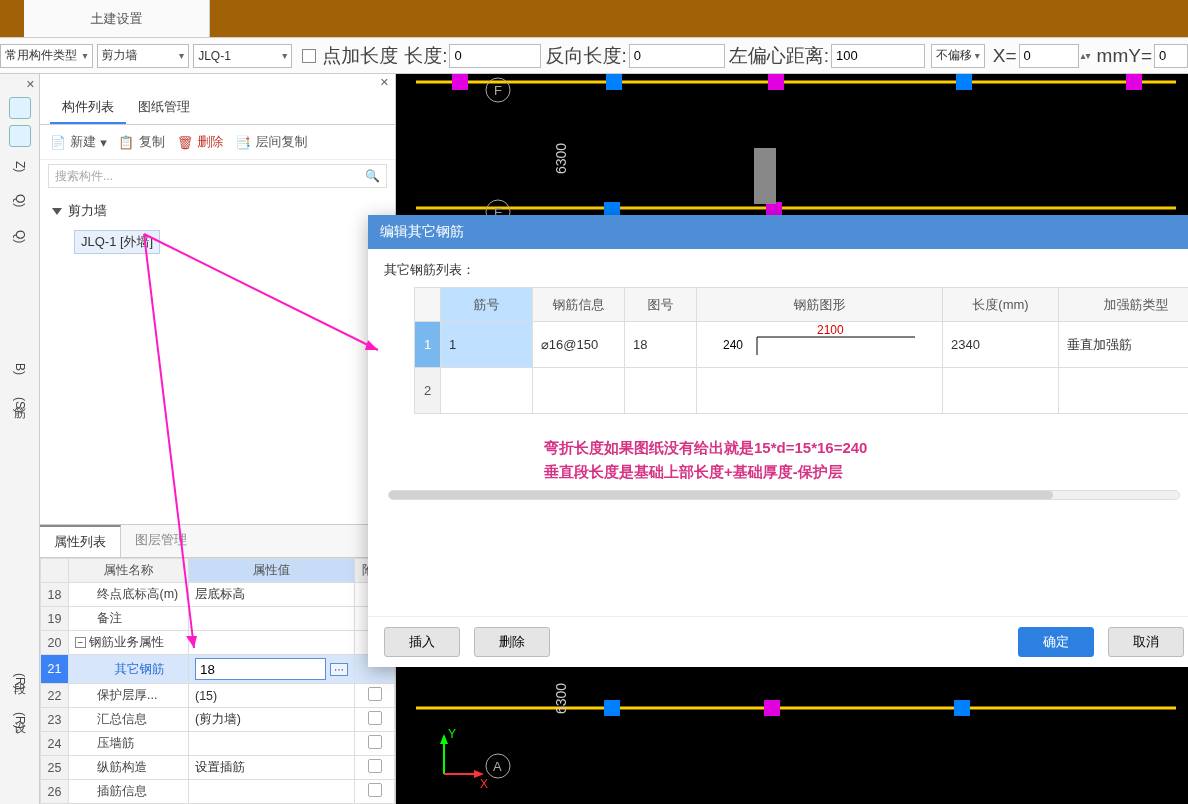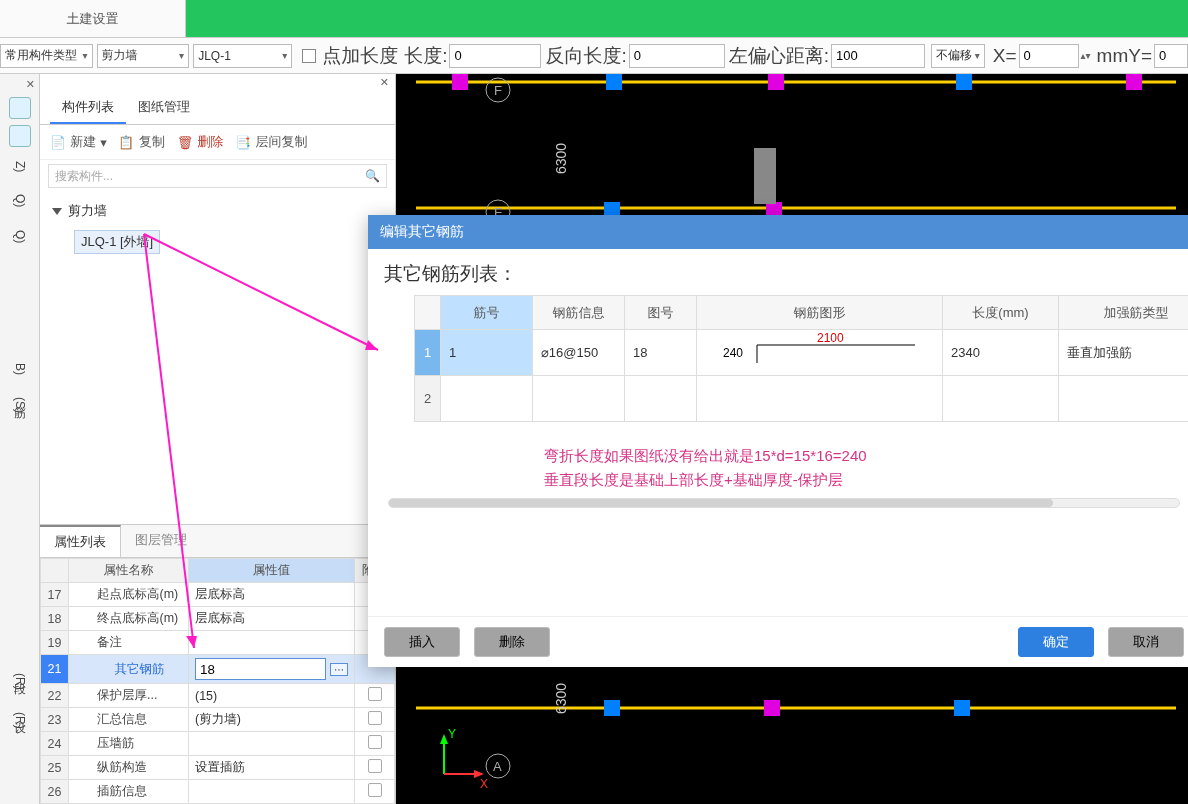--- a/index.html
+++ b/index.html
@@ -1,19 +1,19 @@
 <!DOCTYPE html>
 <html><head>
 <meta charset="utf-8">
 <style>
   * { box-sizing: border-box; margin: 0; padding: 0; font-family: "Microsoft YaHei", sans-serif; }
   body { width: 1188px; height: 804px; background: #f0f0f0; position: relative; overflow: hidden; font-size: 13px; color: #333; }
 
   
-  .top-tabs { display: flex; height: 38px; background: #22c55e; border-bottom: 1px solid #ccc; }
+  .top-tabs { display: flex; height: 38px; background: #a16207; border-bottom: 1px solid #ccc; padding-left: 24px; }
   .top-tab { display: flex; align-items: center; justify-content: center; border-right: 1px solid #ccc; background: #fafafa; color: #555; }
   .top-tab.t1 { width: 186px; }
   .top-tab.t2 { width: 420px; }
 
   
   .param-bar { display: flex; align-items: center; height: 36px; background: #fbfbfb; border-bottom: 1px solid #ccc; padding-left: 0; }
   .param-bar .sel {
     display:flex; align-items:center; justify-content:space-between;
     background:#fff; border:1px solid #bbb; height:24px; padding:0 4px; font-size:12px; margin-right:4px;
   }
@@ -67,32 +67,32 @@
   .prop-table td.chk .cb2 { display:inline-block; width:14px;height:14px;border:1px solid #aaa; background:#fff; border-radius:2px; }
   .expander { display:inline-block; width:11px; height:11px; border:1px solid #888; text-align:center; line-height:9px; font-size:10px; margin-right:3px; }
 
   
   .canvas-area { flex:1; background:#000; position:relative; }
 
   
   .dialog { position:absolute; left:368px; top:215px; width:832px; height:452px; background:#fff; box-shadow:0 4px 18px rgba(0,0,0,0.3); display:flex; flex-direction:column; }
   .dialog .titlebar { height:34px; background:#4e8ed6; color:#fff; display:flex; align-items:center; padding:0 12px; font-size:14px; }
   .dialog .body { flex:1; padding:12px 16px; overflow:hidden; position:relative; }
-  .dialog .body .caption { font-size:19px; margin-bottom:8px; }
+  .dialog .body .caption { font-size:13px; margin-bottom:8px; }
   .dlg-table { border-collapse:collapse; width:100%; font-size:13px;margin-left:30px; }
   .dlg-table th, .dlg-table td { border:1px solid #ddd; height:46px; padding:0 8px; text-align:center; }
   .dlg-table th { background:#f6f6f6; font-weight:normal; color:#555; height:34px; }
   .dlg-table th.sel, .dlg-table td.selcell { background:#bfe1ff; }
   .dlg-table th.rownum { width:26px; }
   .dlg-table td.rownum { background:#79b7ef; color:#fff; width:26px; }
   .dlg-table td.rownum.plain { background:#f2f2f2; color:#555; }
   .dlg-table td.shape { text-align:left; }
-  .annot { color:#d63384; font-size:15px; line-height:1.6; margin-top:22px; margin-left:160px; font-family: SimSun, serif; }
+  .annot { color:#d63384; font-size:15px; line-height:1.6; margin-top:22px; margin-left:160px; font-family: SimSun, serif; font-weight: bold; }
   .dlg-footer { display:flex; align-items:center; gap:14px; padding:10px 16px; border-top:1px solid #eee; }
-  .dlg-footer .btn { border:1px solid #bbb; background:#a3a3a3; padding:5px 24px; border-radius:3px; font-size:13px; }
+  .dlg-footer .btn { border:1px solid #bbb; background:#e5e5e5; padding:5px 24px; border-radius:3px; font-size:13px; }
   .dlg-footer .spacer { flex:1; }
   .dlg-footer .btn.primary { background:#2d7fe0; color:#fff; border-color:#2d7fe0; }
   .hscroll { height:10px; background:#f0f0f0; border:1px solid #ddd; margin:6px 4px 0 4px; border-radius:5px; position:relative; }
   .hscroll .thumb { position:absolute; left:0; top:0; height:100%; width:84%; background:#d2d2d2; border-radius:5px; }
 
   
   svg.anno-lines { position:absolute; left:0; top:0; pointer-events:none; }
 
   
   .rshape { display:inline-block; }
@@ -188,36 +188,36 @@
         <tbody>
             <tr>
           <th class="rownum"></th>
           <th>属性名称</th>
           <th class="valh">属性值</th>
           <th style="width:40px">附加</th>
         </tr>
         </tbody>
           <tbody id="prop-body">
             <tr>
-              <th class="rownum">17</th>
-              <td class="name" style="padding-left: 28px;">起点底标高(m)</td>
-              <td class="val">层底标高</td>
-              <td class="chk"><span class="cb2"></span></td>
-            </tr>
-            <tr>
               <th class="rownum">18</th>
               <td class="name" style="padding-left: 28px;">终点底标高(m)</td>
               <td class="val">层底标高</td>
               <td class="chk"><span class="cb2"></span></td>
             </tr>
             <tr>
               <th class="rownum">19</th>
               <td class="name" style="padding-left: 28px;">备注</td>
               <td class="val"></td>
               <td class="chk"><span class="cb2"></span></td>
+            </tr>
+            <tr>
+              <th class="rownum">20</th>
+              <td class="name"><span class="expander">−</span>钢筋业务属性</td>
+              <td class="val"></td>
+              <td class="chk"></td>
             </tr>
             <tr class="sel">
               <th class="rownum">21</th>
               <td class="name link" style="padding-left: 28px;">其它钢筋</td>
               <td class="val">
                 <div style="display: flex; align-items: center; gap: 4px;">
                   <input value="18" style="">
                   <span style="border: 1px solid rgb(90, 143, 214); padding: 0px 3px; font-size: 10px; background: rgb(238, 245, 255);">⋯</span>
                 </div>
               </td>

